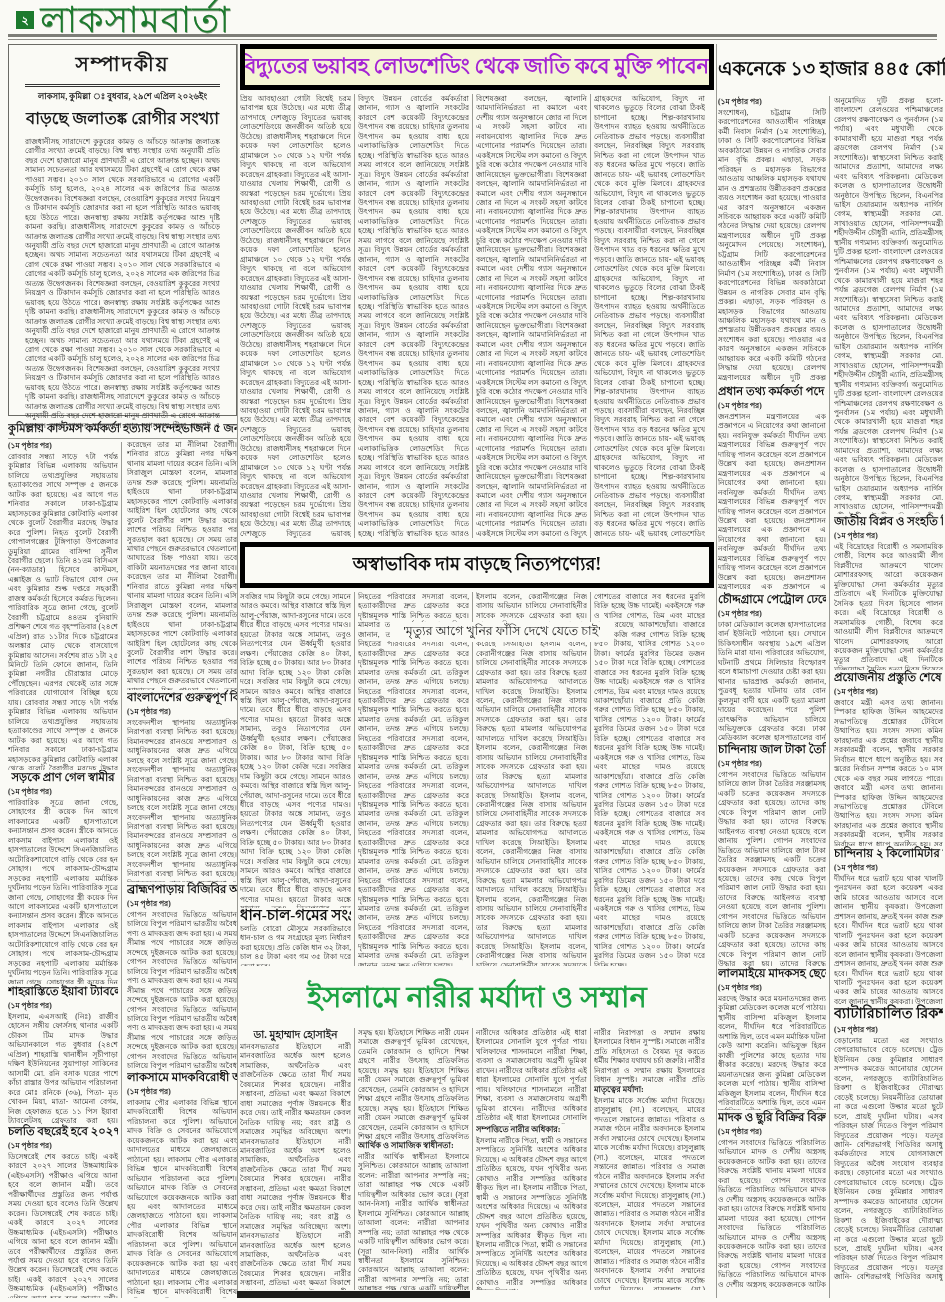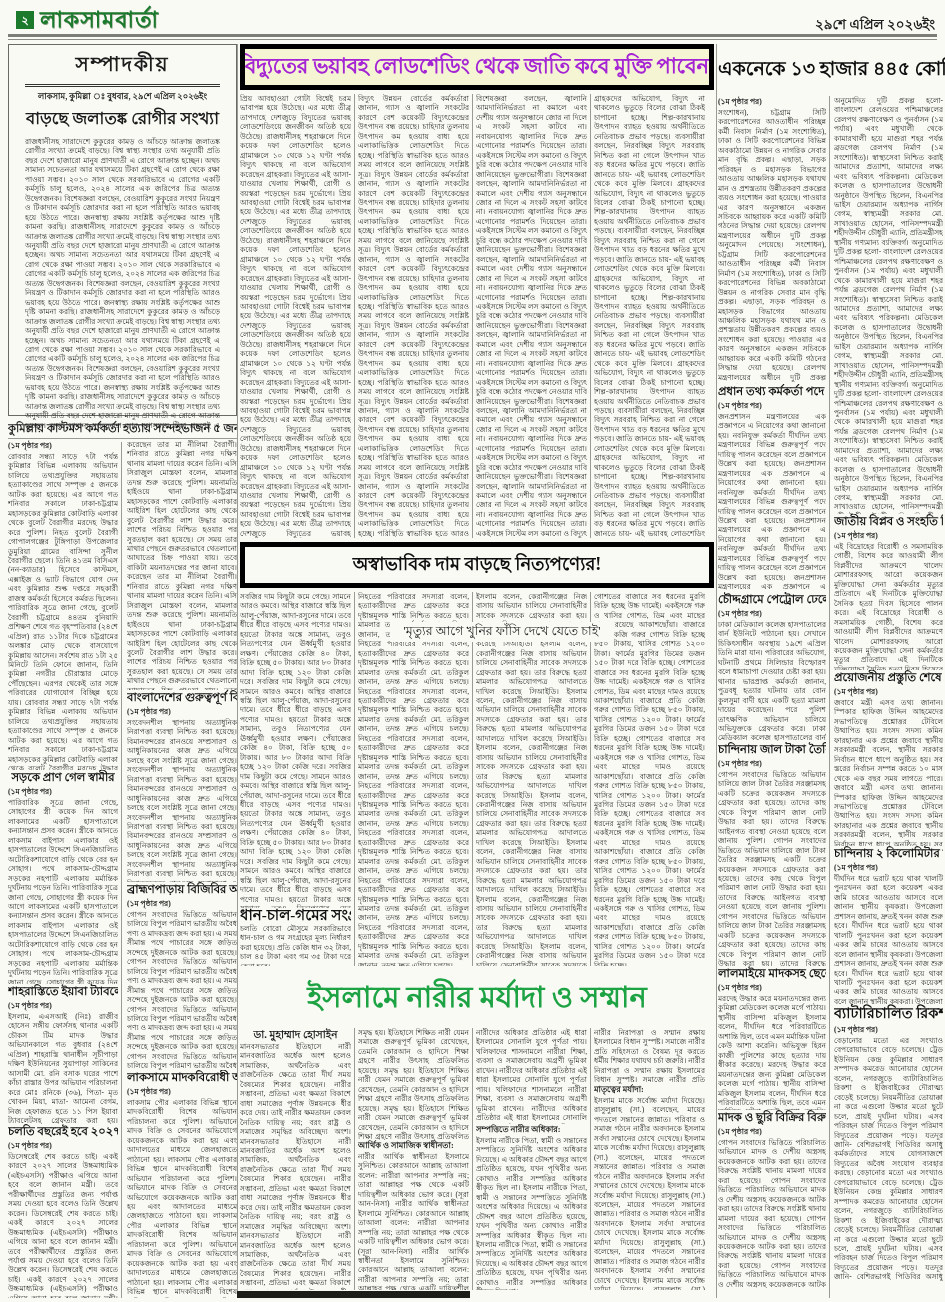--- a/index.html
+++ b/index.html
@@ -10,21 +10,21 @@
   .body-sm{font-size:7.4px;line-height:9.45px;text-align:justify;overflow:hidden;color:#232323;word-break:break-word}
   .cont{font-size:7.6px;font-weight:bold;height:12px;line-height:12px;overflow:hidden;flex:0 0 auto}
   .sub{font-size:11.5px;line-height:15px;height:16px;font-weight:bold;text-align:center;overflow:hidden;white-space:nowrap;flex:0 0 auto;color:#111}
   .sub.big{font-size:14.5px;line-height:19px;height:20px}
   .crosshead{font-size:8.2px;font-weight:bold;height:12px;line-height:12px;overflow:hidden;flex:0 0 auto}
   .colstack{display:flex;flex-direction:column;overflow:hidden}
   .vr{background:#9a9a94;width:1px}
   .hr-thick{background:#7d7d77;height:3px}
   .hr-thin{background:#8d8d87;height:1px}
   .seg{flex:0 0 auto}
-  .masthead-text{font-weight:bold;letter-spacing:1px;font-size:22px;line-height:28px;text-shadow:0.5px 0.5px 0 rgba(0,60,0,.5)}
+  .masthead-text{font-weight:normal;letter-spacing:1px;font-size:36px;line-height:28px;text-shadow:0.5px 0.5px 0 rgba(0,60,0,.5)}
   .pagenum{width:18px;height:18px;color:#fff;font-size:11px;font-weight:bold;text-align:center;line-height:18px}
   .date{font-size:13.5px;font-weight:bold;text-align:right}
   .ed-box{border:1px solid #6b6b65;padding:4px 16px}
   .ed-title{font-size:20px;font-weight:bold;text-align:center;letter-spacing:2px;border-bottom:3px double #333;padding-bottom:2px}
   .ed-dateline{font-size:8.4px;font-weight:bold;text-align:center;margin:3px 0 2px}
   .ed-head{font-size:16.5px;font-weight:bold;text-align:center;margin:1px 0 4px;white-space:nowrap;overflow:hidden}
   .lead-head{font-size:11.5px;font-weight:bold;text-align:center;white-space:nowrap;overflow:hidden;line-height:20px;border-bottom:1px solid #9a9a94}
   .hl-box{border:5px solid #000000;text-align:left;overflow:hidden;display:flex;align-items:center;justify-content:center}
   .hl1{font-size:21px;font-weight:bold;letter-spacing:-0.3px;white-space:nowrap}
   .hl2{font-size:18px;font-weight:bold;white-space:nowrap;color:#0e0e0e}
@@ -34,21 +34,20 @@
   .quote-overlay{background:#fafaf5;font-size:12.5px;font-weight:normal;text-align:center;white-space:nowrap;overflow:hidden;line-height:18px}
   .ink-strip{background:#1d1d1a}
 </style>
 </head>
 <body>
 
 <div class="page">
 
   <div class="abs pagenum" style="left:16px;top:11px;background:#1c7a2d">২</div>
   <div class="abs masthead-text" style="left:40px;top:6px;color:#1c7a2d">লাকসামবার্তা</div>
-  <div class="abs date" style="right:10px;top:14px;width:250px">২৯শে এপ্রিল ২০২৬ইং</div>
   <div class="abs hr-thick" style="left:8px;top:34px;width:929px"></div>
   <div class="abs hr-thin" style="left:8px;top:39px;width:929px"></div>
 
   <div class="abs vr" style="left:237px;top:44px;height:1254px"></div>
   <div class="abs vr" style="left:716px;top:44px;height:1254px"></div>
 
   <div class="abs ed-box" style="left:8px;top:44px;width:229px;height:372px">
     <div class="ed-title">সম্পাদকীয়</div>
     <div class="ed-dateline">লাকসাম, কুমিল্লা ঃ বুধবার, ২৯শে এপ্রিল ২০২৬ইং</div>
     <div class="ed-head">বাড়ছে জলাতঙ্ক রোগীর সংখ্যা</div>

